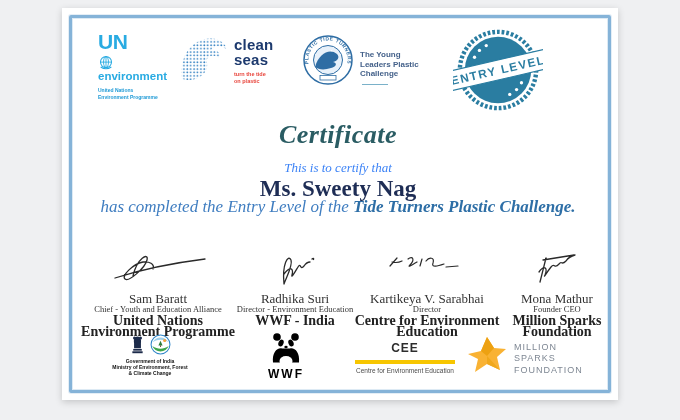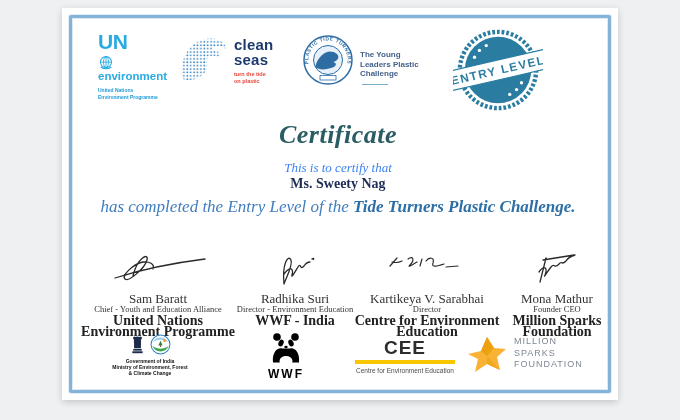--- a/index.html
+++ b/index.html
@@ -22,40 +22,40 @@
   .cs-tag{margin-top:4px;font-size:5.5px;font-weight:700;color:#e8453c;line-height:6.5px;}
   .tt-badge{left:240px;top:26px;}
   .yl-text{left:298px;top:42px;font-size:8px;font-weight:600;color:#44618a;line-height:9.5px;}
   .yl-rule{width:26px;height:1px;background:#7ab1c9;margin-top:5px;margin-left:2px;}
   .entry-badge{left:391px;top:16px;}
   
   .serif{font-family:"Liberation Serif",serif;}
   .center-line{left:0;width:504px;text-align:center;margin-left:24px;}
   .cert-title{top:112px;font-size:26px;font-weight:700;font-style:italic;color:#2a5c63;letter-spacing:.5px;}
   .certify{top:152px;font-size:13px;font-style:italic;color:#3b82f6;}
-  .recipient{top:168px;font-size:14px;font-weight:700;color:#1e2d55;}
+  .recipient{top:168px;font-size:23px;font-weight:700;color:#1e2d55;}
   .completion{top:189px;font-size:17px;font-style:italic;color:#3f7dc0;}
   .completion b{color:#2d6ea6;}
   
   .sig-col{top:240px;width:160px;text-align:center;}
   .sig-col svg{display:block;margin:0 auto;}
   .sig-name{font-family:Liberation Serif, serif;font-size:13px;color:#333;line-height:11px;margin-top:1px;}
   .sig-title{font-family:"Liberation Serif",serif;font-size:8.5px;color:#333;line-height:11px;}
   .sig-org{font-family:"Liberation Serif",serif;font-size:14px;font-weight:700;color:#222;line-height:11px;}
   
   .gov-block{left:18px;top:324px;width:140px;text-align:center;}
   .gov-emblems{display:flex;justify-content:center;align-items:center;gap:5px;height:24px;}
   .gov-text{margin-top:2px;font-size:5px;font-weight:700;color:#111;line-height:6px;}
   .wwf-block{left:184px;top:324px;width:80px;text-align:center;}
   .wwf-label{font-size:12px;font-weight:800;color:#000;letter-spacing:2px;margin-top:0px;}
   .cee-block{left:283px;top:330px;width:120px;text-align:center;}
-  .cee-acronym{font-size:19px;font-weight:800;color:#2d2d2d;letter-spacing:1px;line-height:20px;}
+  .cee-acronym{font-size:12px;font-weight:800;color:#2d2d2d;letter-spacing:1px;line-height:20px;}
   .cee-bar{width:100px;height:4px;background:#f7c600;margin:2px auto 3px auto;}
   .cee-caption{font-size:6.5px;color:#4a4a4a;}
-  .msf-block{left:405px;top:328px;display:flex;align-items:flex-start;}
+  .msf-block{left:405px;top:328px;display:flex;align-items:flex-end;}
   .msf-text{margin-left:7px;font-size:9px;font-weight:500;color:#7e8793;letter-spacing:1px;line-height:11.5px;}
   svg text{font-family:"Liberation Sans",sans-serif;}
 </style>
 </head>
 <body>
 
 <div class="stage">
   <div class="paper">
     <div class="frame"></div>
 

